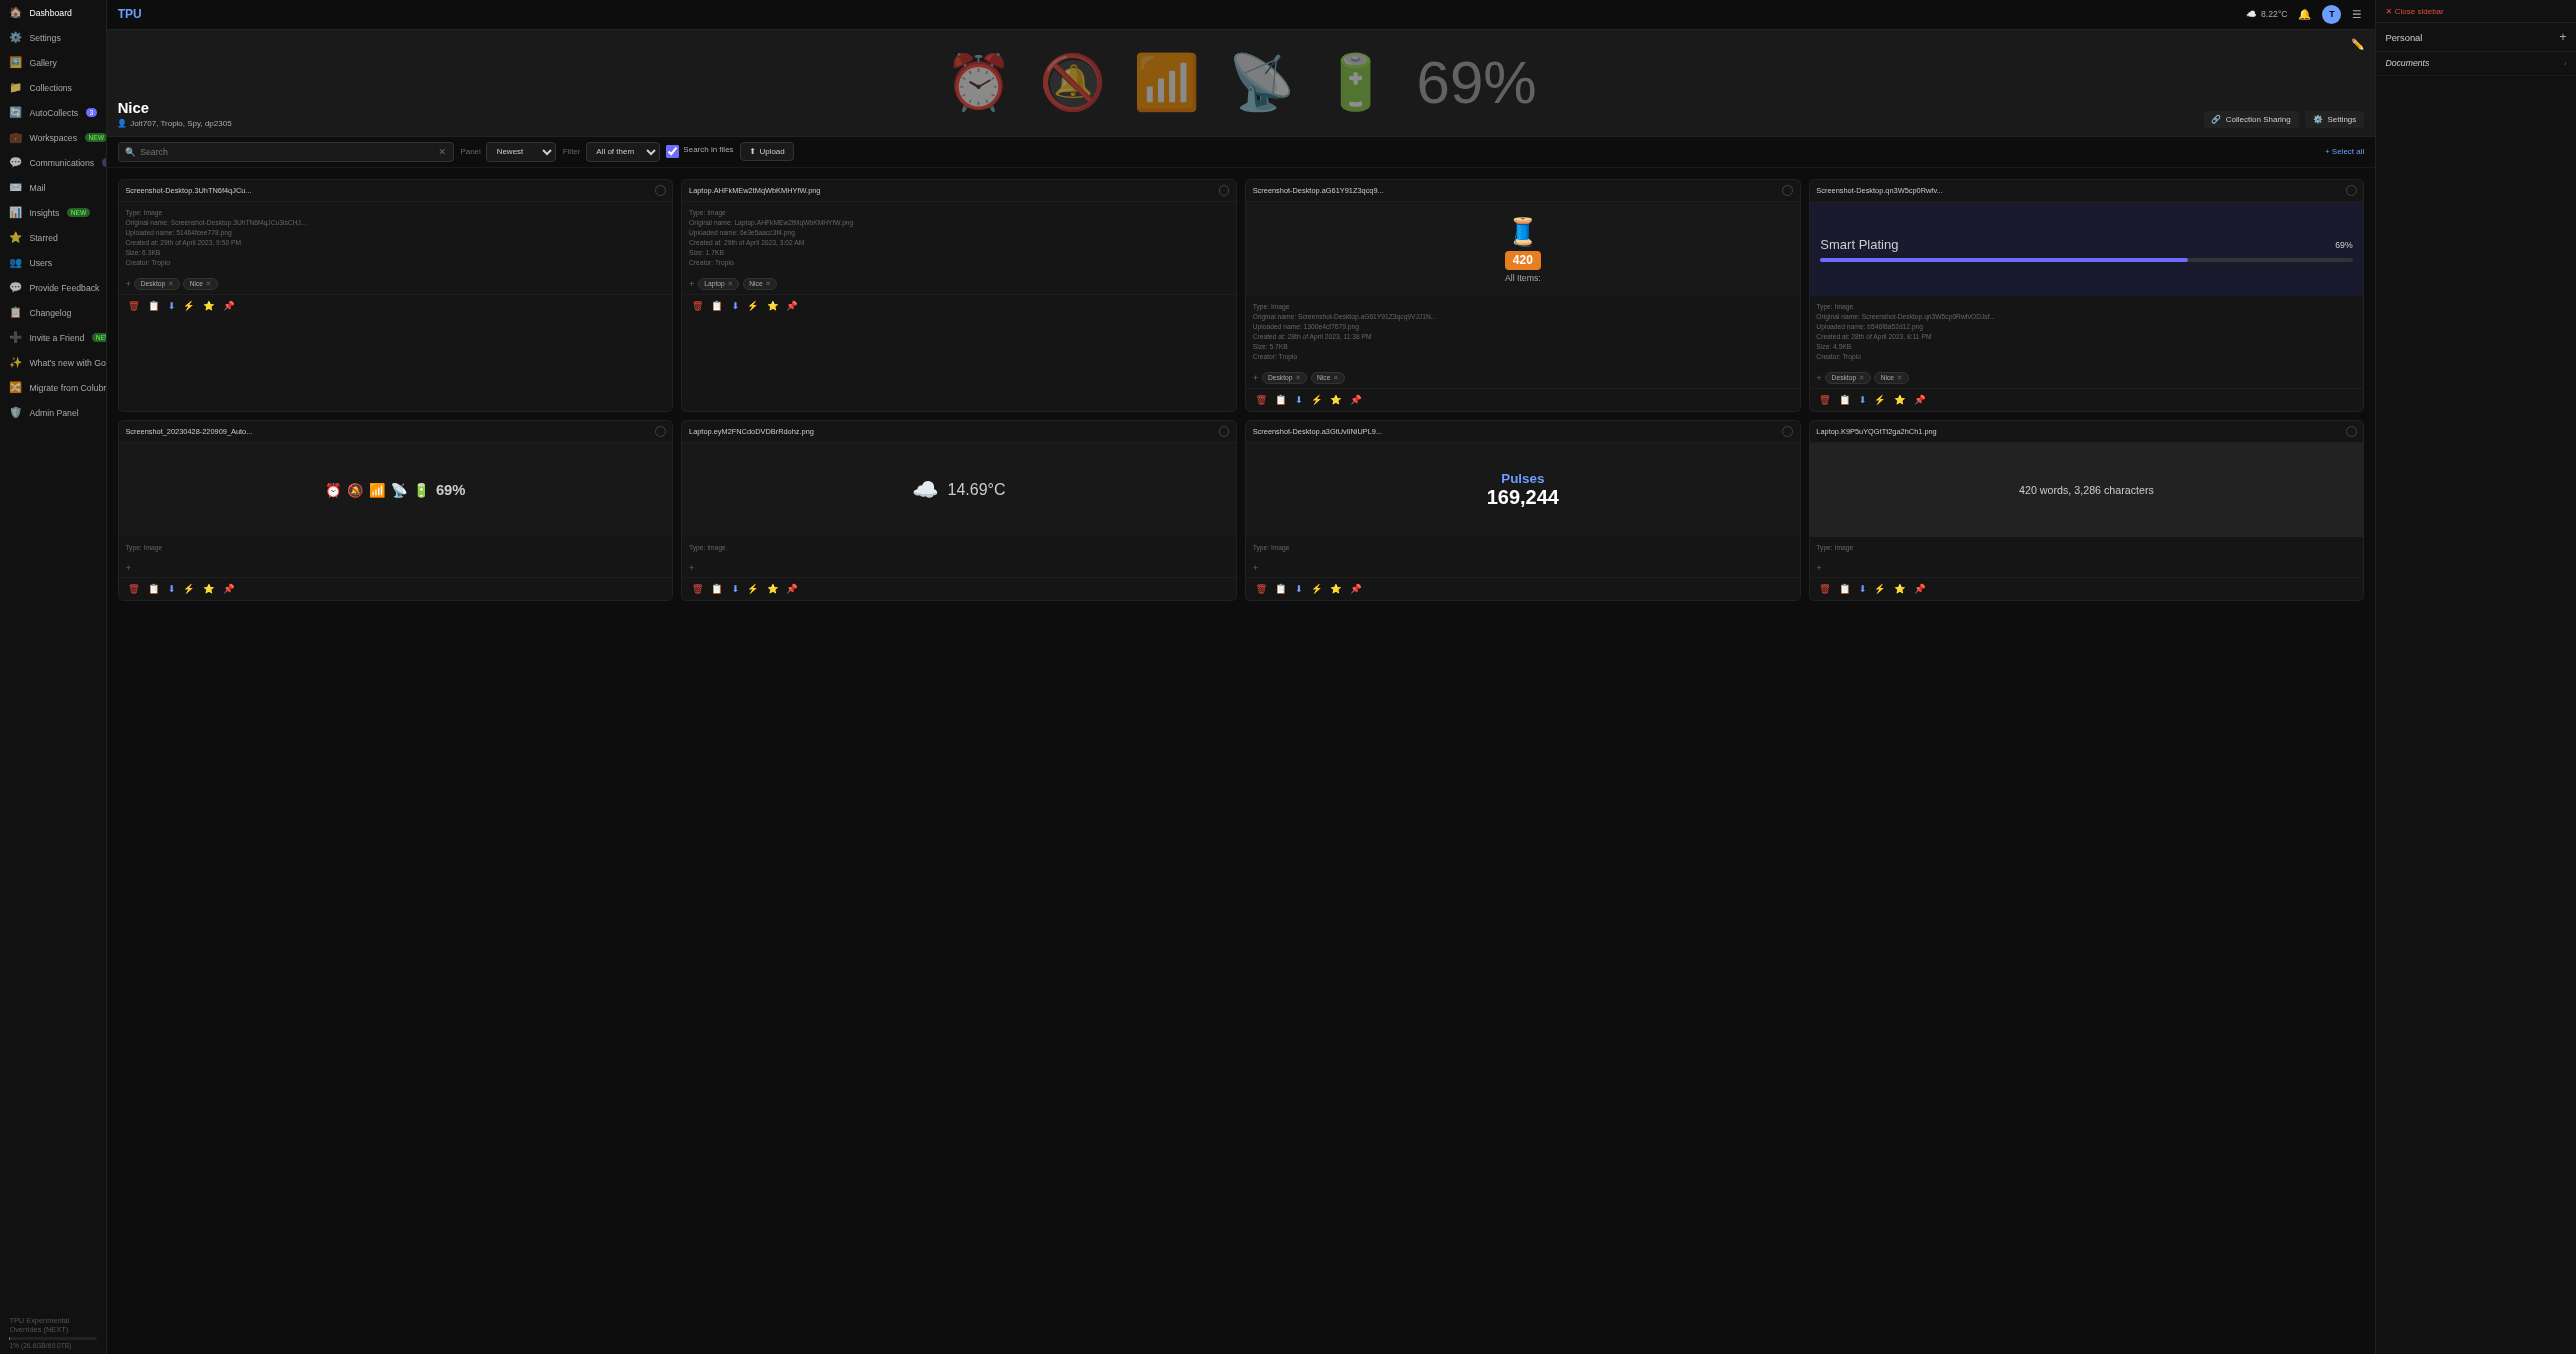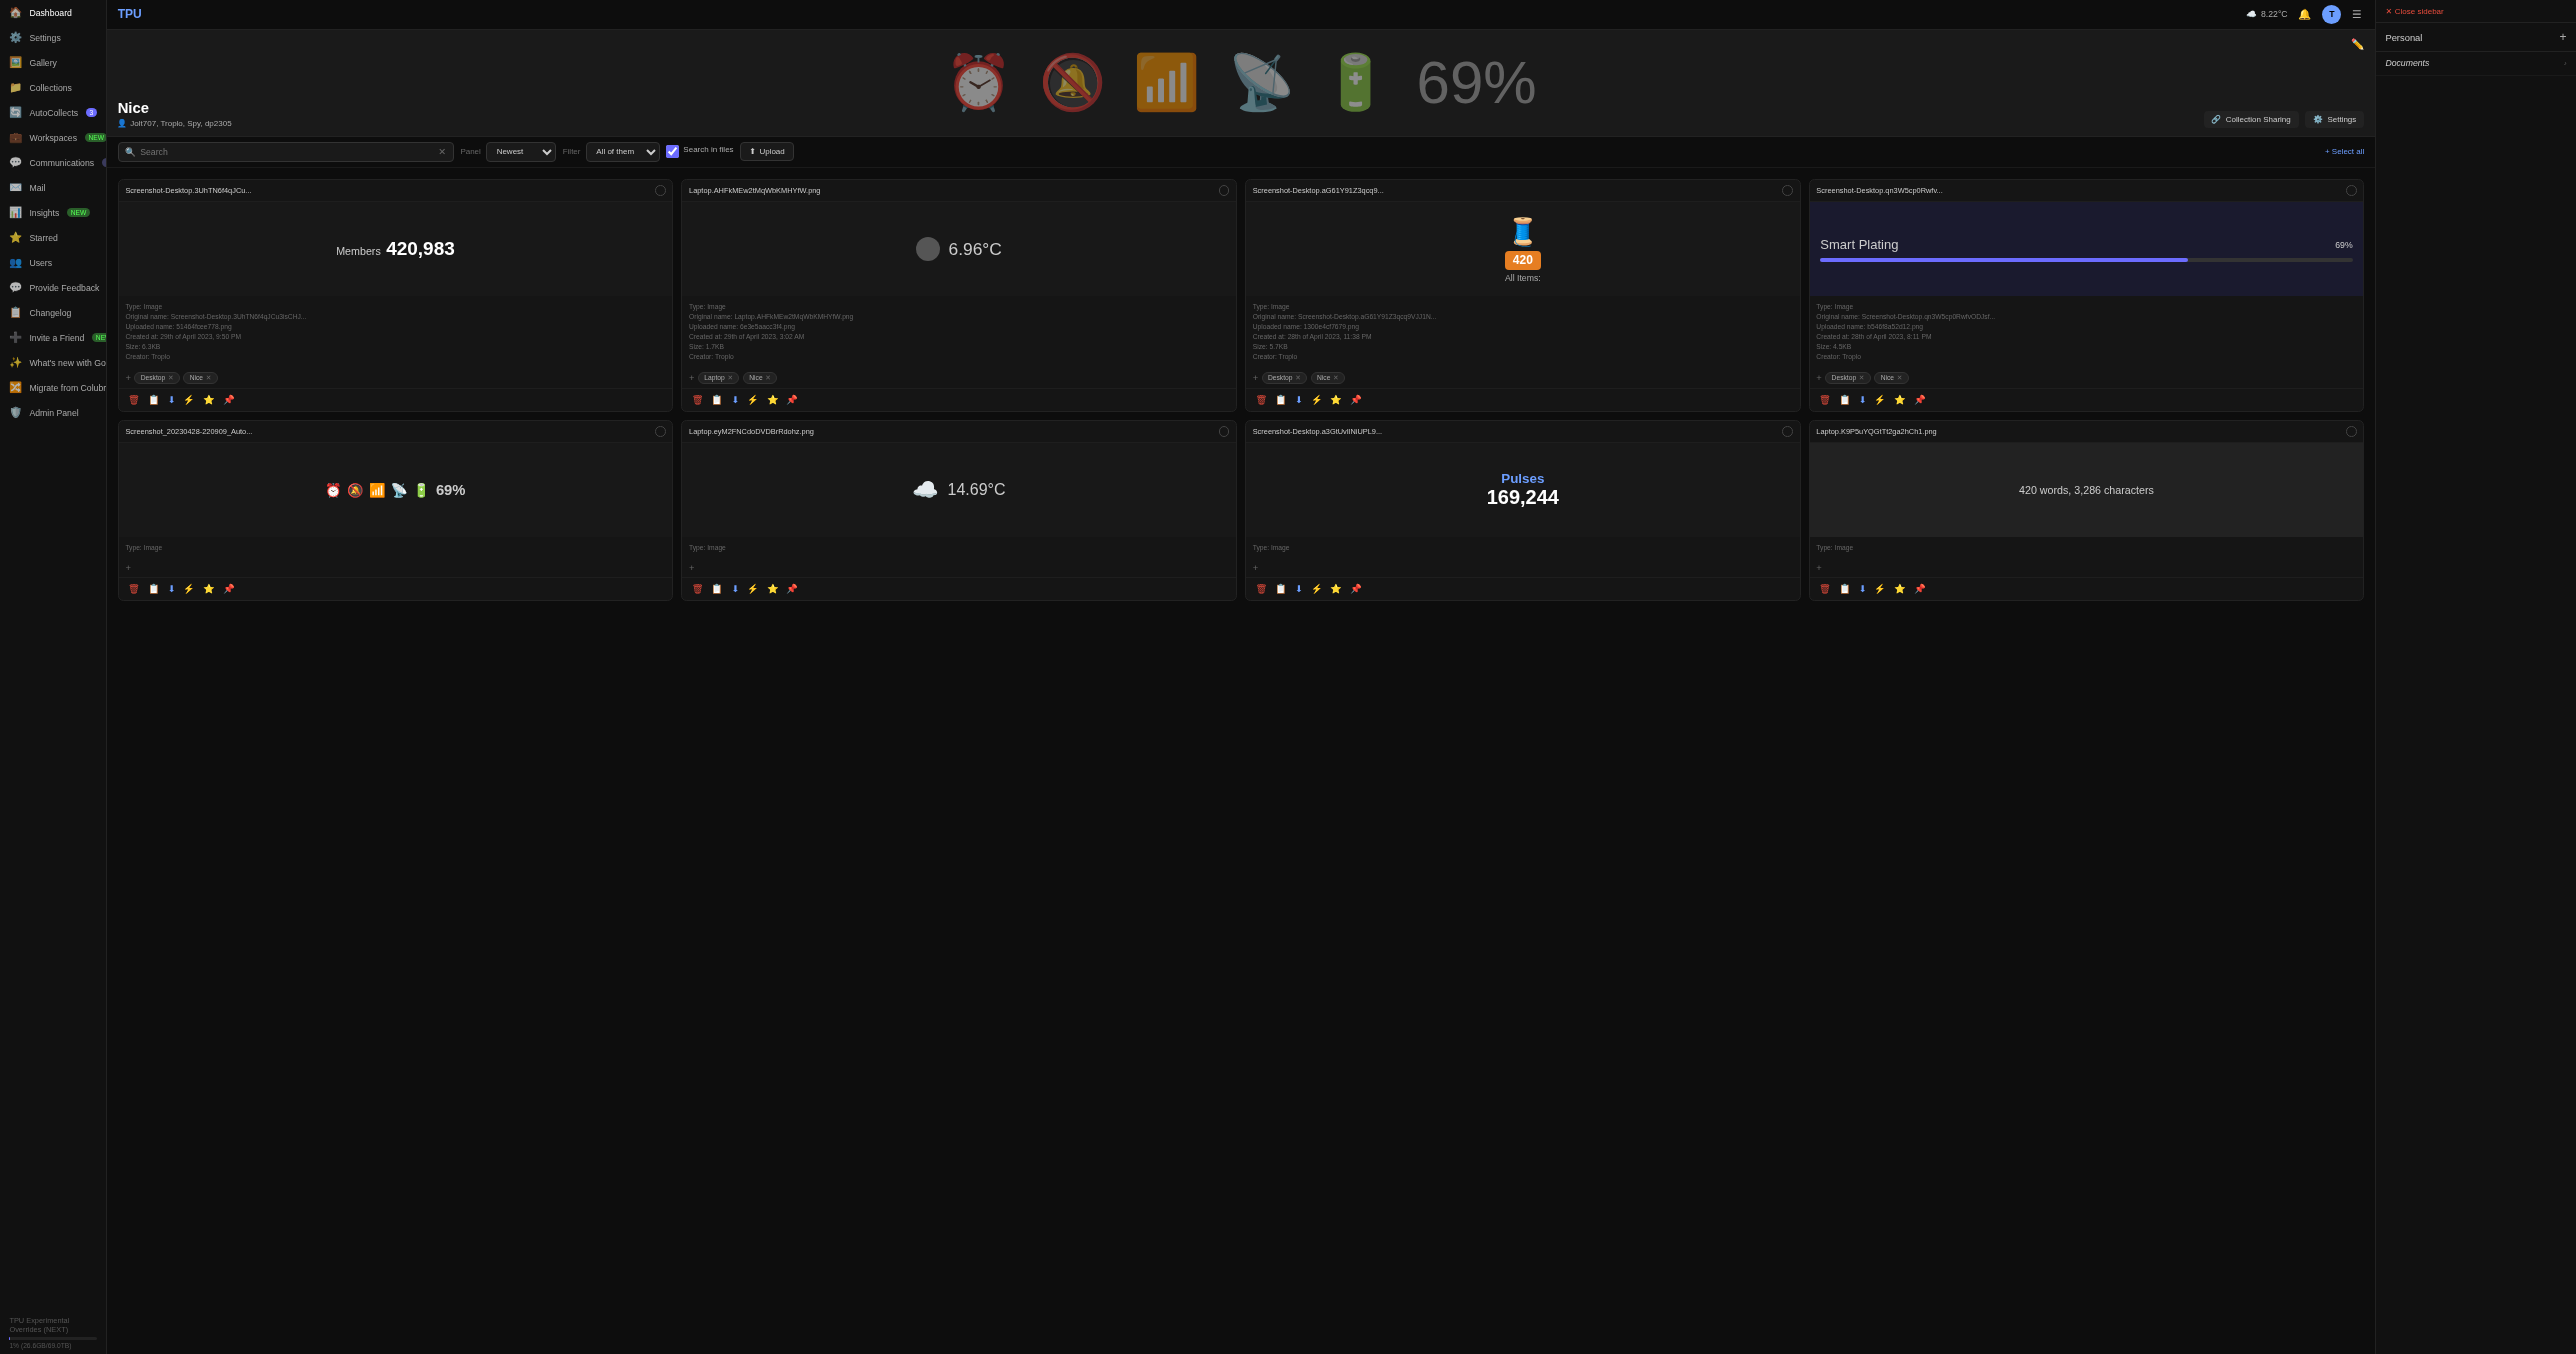--- a/index.html
+++ b/index.html
@@ -742,28 +742,20 @@
   </div>
 
   <div class="grid-area">
     <div class="file-grid">
 
       <div class="file-card">
         <div class="file-card-header">
           <span class="file-card-title">Screenshot-Desktop.3UhTN6f4qJCu...</span>
           <div class="file-card-check"></div>
         </div>
-        <div class="file-card-preview preview-members">
-          <div style="display:flex;flex-direction:column;align-items:center;justify-content:center;width:100%;height:100%;background:#181818;">
-            <div style="display:flex;align-items:baseline;gap:5.4px;">
-              <span style="font-size:10.7px;color:#ccc;">Members</span>
-              <span style="font-size:19px;font-weight:bold;color:#fff;">420,983</span>
-            </div>
-          </div>
-        </div>
         <div class="file-card-meta">
           <div>Type: Image</div>
           <div>Original name: Screenshot-Desktop.3UhTN6f4qJCu3isCHJ...</div>
           <div>Uploaded name: 51464fcee778.png</div>
           <div>Created at: 29th of April 2023, 9:50 PM</div>
           <div>Size: 6.3KB</div>
           <div>Creator: Troplo</div>
         </div>
         <div class="file-card-tags">
           <button class="tag-add">+</button>
@@ -784,24 +776,20 @@
           <button class="file-action-btn fa-yellow">⭐</button>
           <button class="file-action-btn fa-orange">📌</button>
         </div>
       </div>
 
       <div class="file-card">
         <div class="file-card-header">
           <span class="file-card-title">Laptop.AHFkMEw2tMqWbKMHYfW.png</span>
           <div class="file-card-check"></div>
         </div>
-        <div class="file-card-preview preview-temp" style="background:#181818;">
-          <div class="preview-circle"></div>
-          <span style="font-size:17.4px;color:#ccc;">6.96°C</span>
-        </div>
         <div class="file-card-meta">
           <div>Type: Image</div>
           <div>Original name: Laptop.AHFkMEw2tMqWbKMHYfW.png</div>
           <div>Uploaded name: 6e3e5aacc3f4.png</div>
           <div>Created at: 29th of April 2023, 3:02 AM</div>
           <div>Size: 1.7KB</div>
           <div>Creator: Troplo</div>
         </div>
         <div class="file-card-tags">
           <button class="tag-add">+</button>

